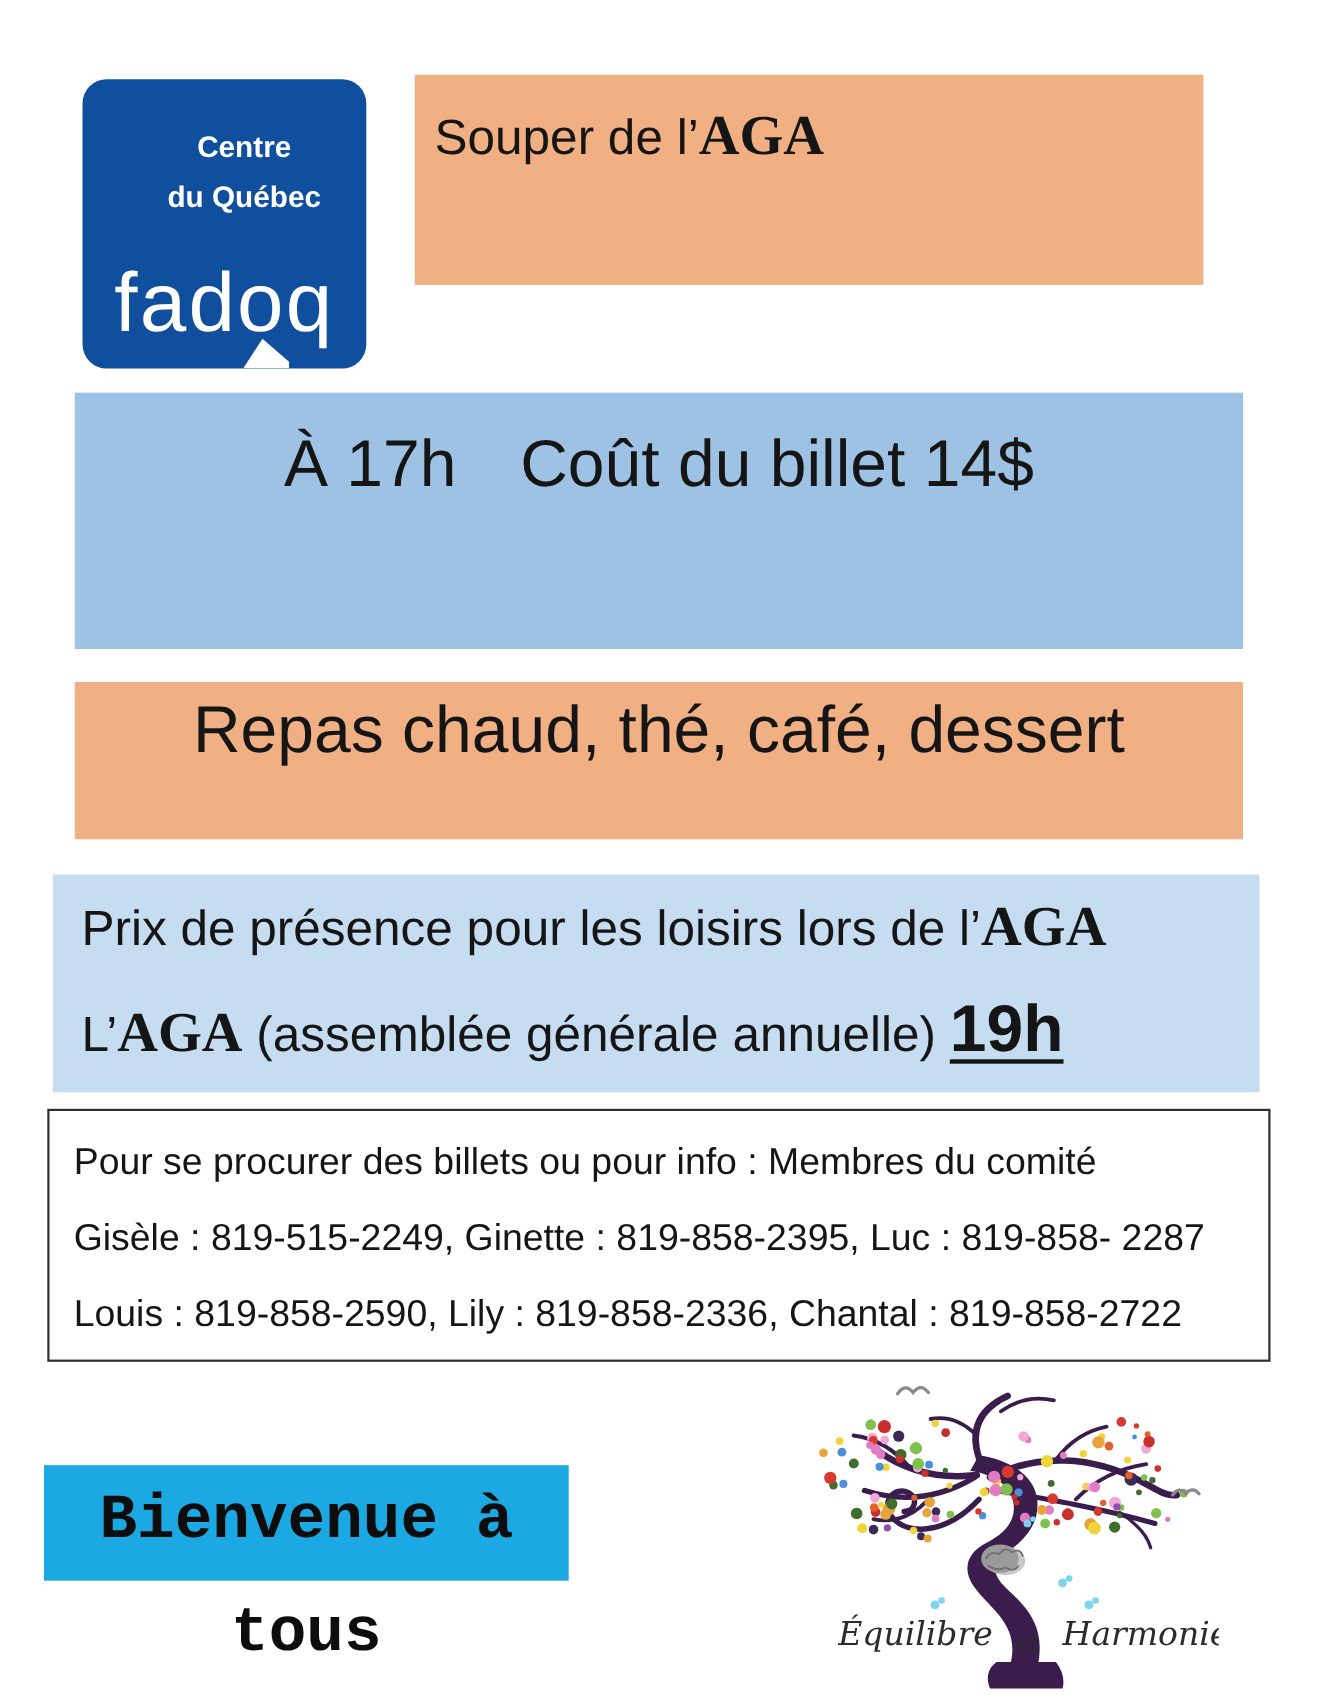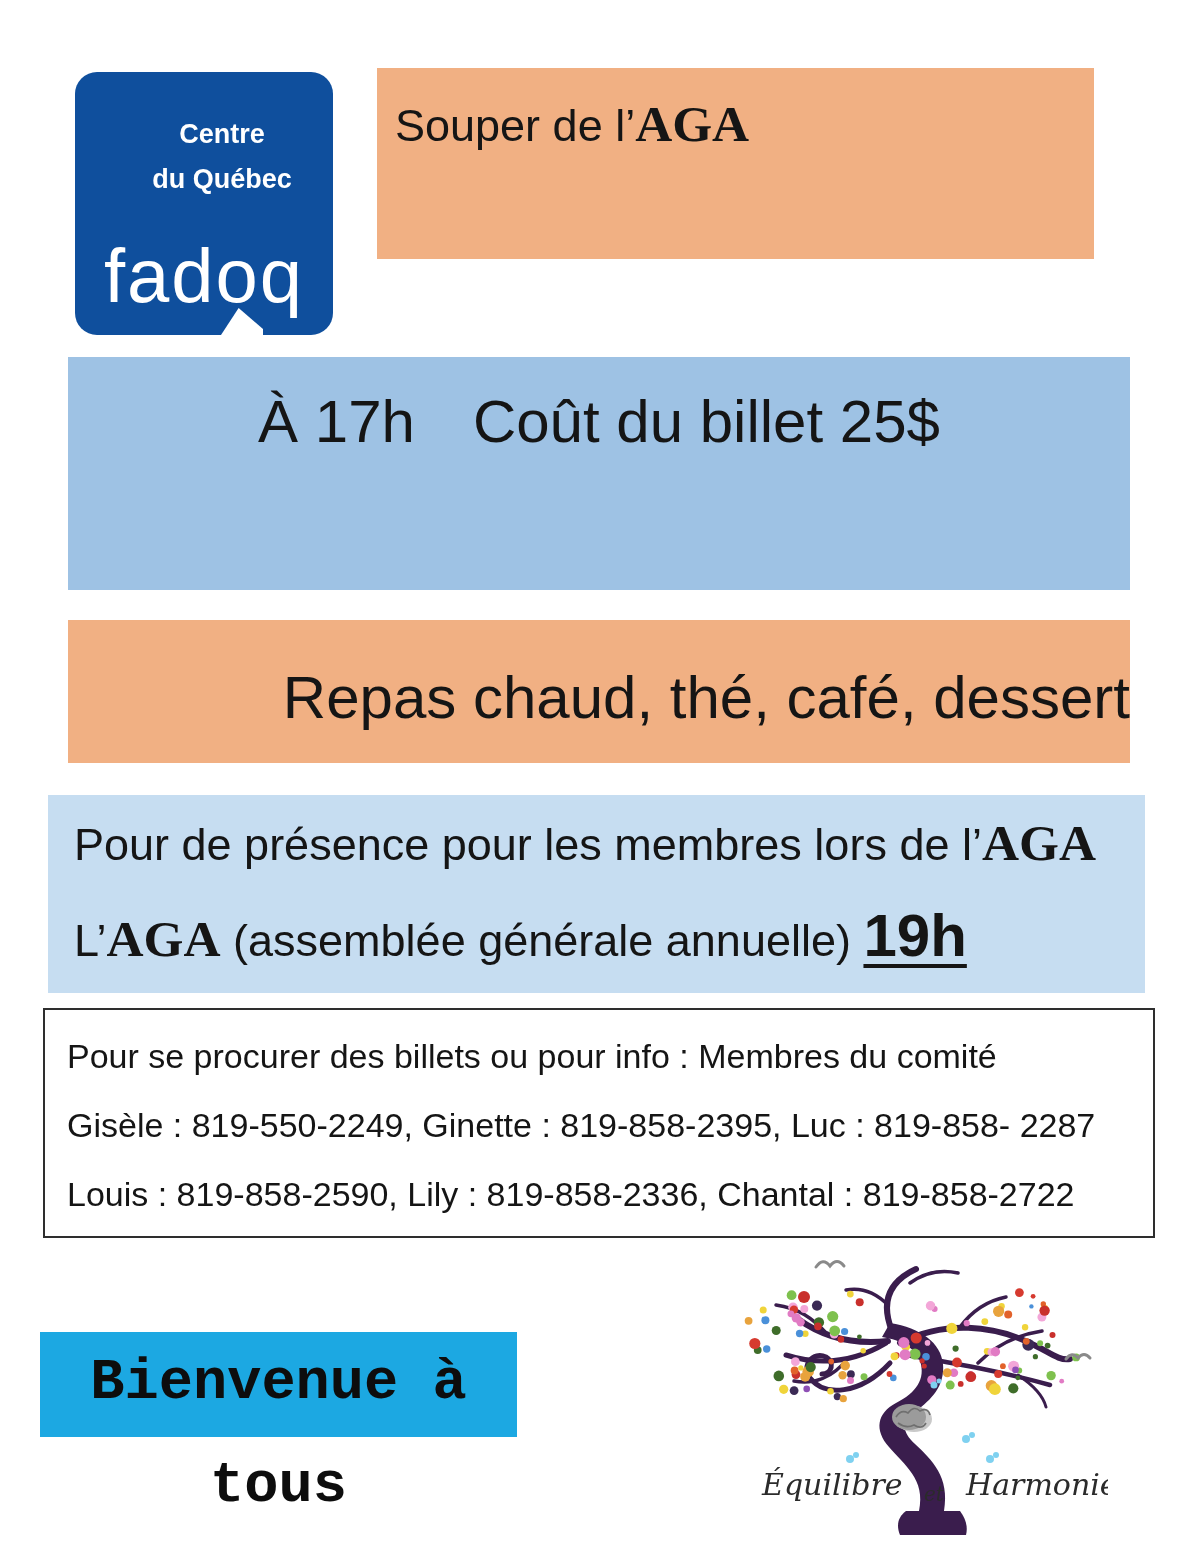--- a/index.html
+++ b/index.html
@@ -43,21 +43,21 @@
   .date-box{
     left:68px;top:357px;width:1062px;height:233px;
     text-align:center;padding-top:12px;box-sizing:border-box;
   }
   .date-box .dline{font-size:60px;line-height:106px;white-space:pre;}
   .date-box .gap{display:inline-block;width:58px;}
 
   
   .meal-box{
     left:68px;top:620px;width:1062px;height:143px;
-    text-align:right;box-sizing:border-box;padding-top:38px;
+    text-align:center;box-sizing:border-box;padding-top:4px;
   }
   .meal-box .mline{font-size:60px;line-height:80px;}
 
   
   .aga-box{
     left:48px;top:795px;width:1097px;height:198px;
     box-sizing:border-box;padding:2px 0 0 26px;
   }
   .aga-box .aline{font-size:45px;line-height:91px;white-space:pre;}
   .time-19h{
@@ -100,35 +100,35 @@
   </div>
   <div class="wordmark">fadoq</div>
   <div class="notch"></div>
 </div>
 
 <div class="abs header-box" style="background-color: rgb(241, 176, 131);">
   <div class="hline"><span>Souper de l’</span><span class="serif-acronym">AGA</span></div>
 </div>
 
 <div class="abs date-box" style="background-color: rgb(158, 194, 228);">
-  <div class="dline"><span>À 17h</span><span class="gap"></span><span>Coût du billet 25$</span></div>
+  <div class="dline"><span>À 17h</span><span class="gap"></span><span>Coût du billet 14$</span></div>
 </div>
 
 <div class="abs meal-box" style="background-color: rgb(241, 176, 131);">
   <div class="mline">Repas chaud, thé, café, dessert</div>
 </div>
 
 <div class="abs aga-box" style="background-color: rgb(198, 221, 241);">
-  <div class="aline"><span>Pour de présence pour les membres lors de l’</span><span class="serif-acronym">AGA</span></div>
+  <div class="aline"><span>Prix de présence pour les loisirs lors de l’</span><span class="serif-acronym">AGA</span></div>
   <div class="aline"><span>L’</span><span class="serif-acronym">AGA</span><span> (assemblée générale annuelle) </span><span class="time-19h">19h</span></div>
 </div>
 
 <div class="abs contact-box">
   <div class="cline">Pour se procurer des billets ou pour info : Membres du comité</div>
-  <div class="cline">Gisèle : 819-550-2249, Ginette : 819-858-2395, Luc : 819-858- 2287</div>
+  <div class="cline">Gisèle : 819-515-2249, Ginette : 819-858-2395, Luc : 819-858- 2287</div>
   <div class="cline">Louis : 819-858-2590, Lily : 819-858-2336, Chantal : 819-858-2722</div>
 </div>
 
 <div class="abs welcome-box" style="background-color: rgb(28, 168, 226); font-family: Liberation Mono, monospace;">
   <div class="wline">Bienvenue à tous</div>
 </div>
 
 <div class="abs eh-logo">
   <svg width="380" height="300" viewBox="0 0 380 300">
 

